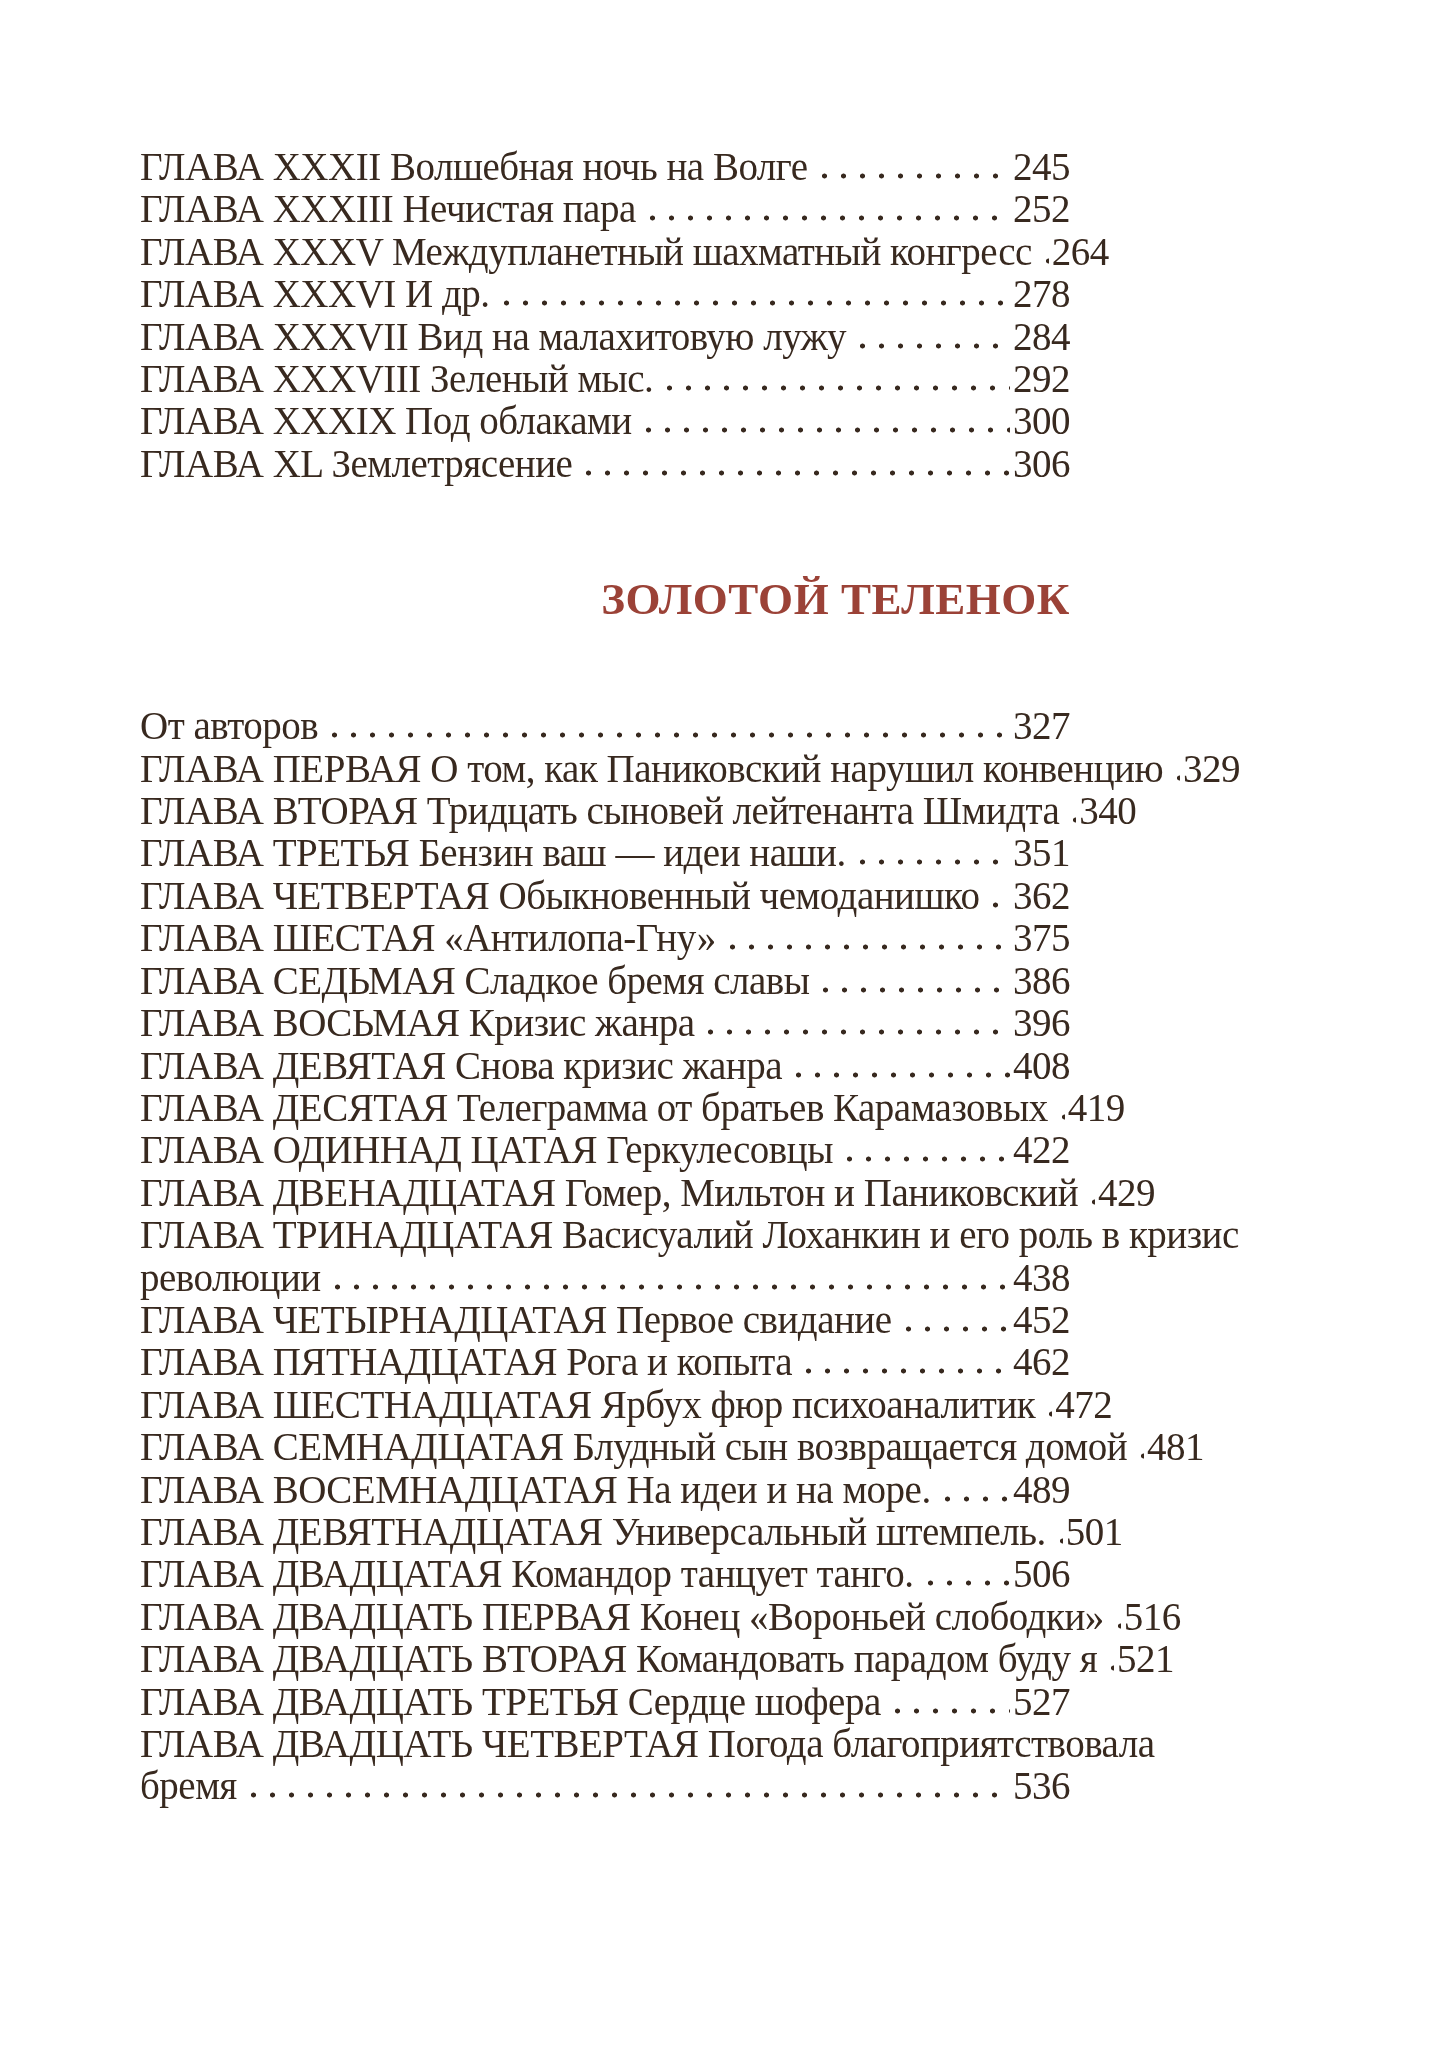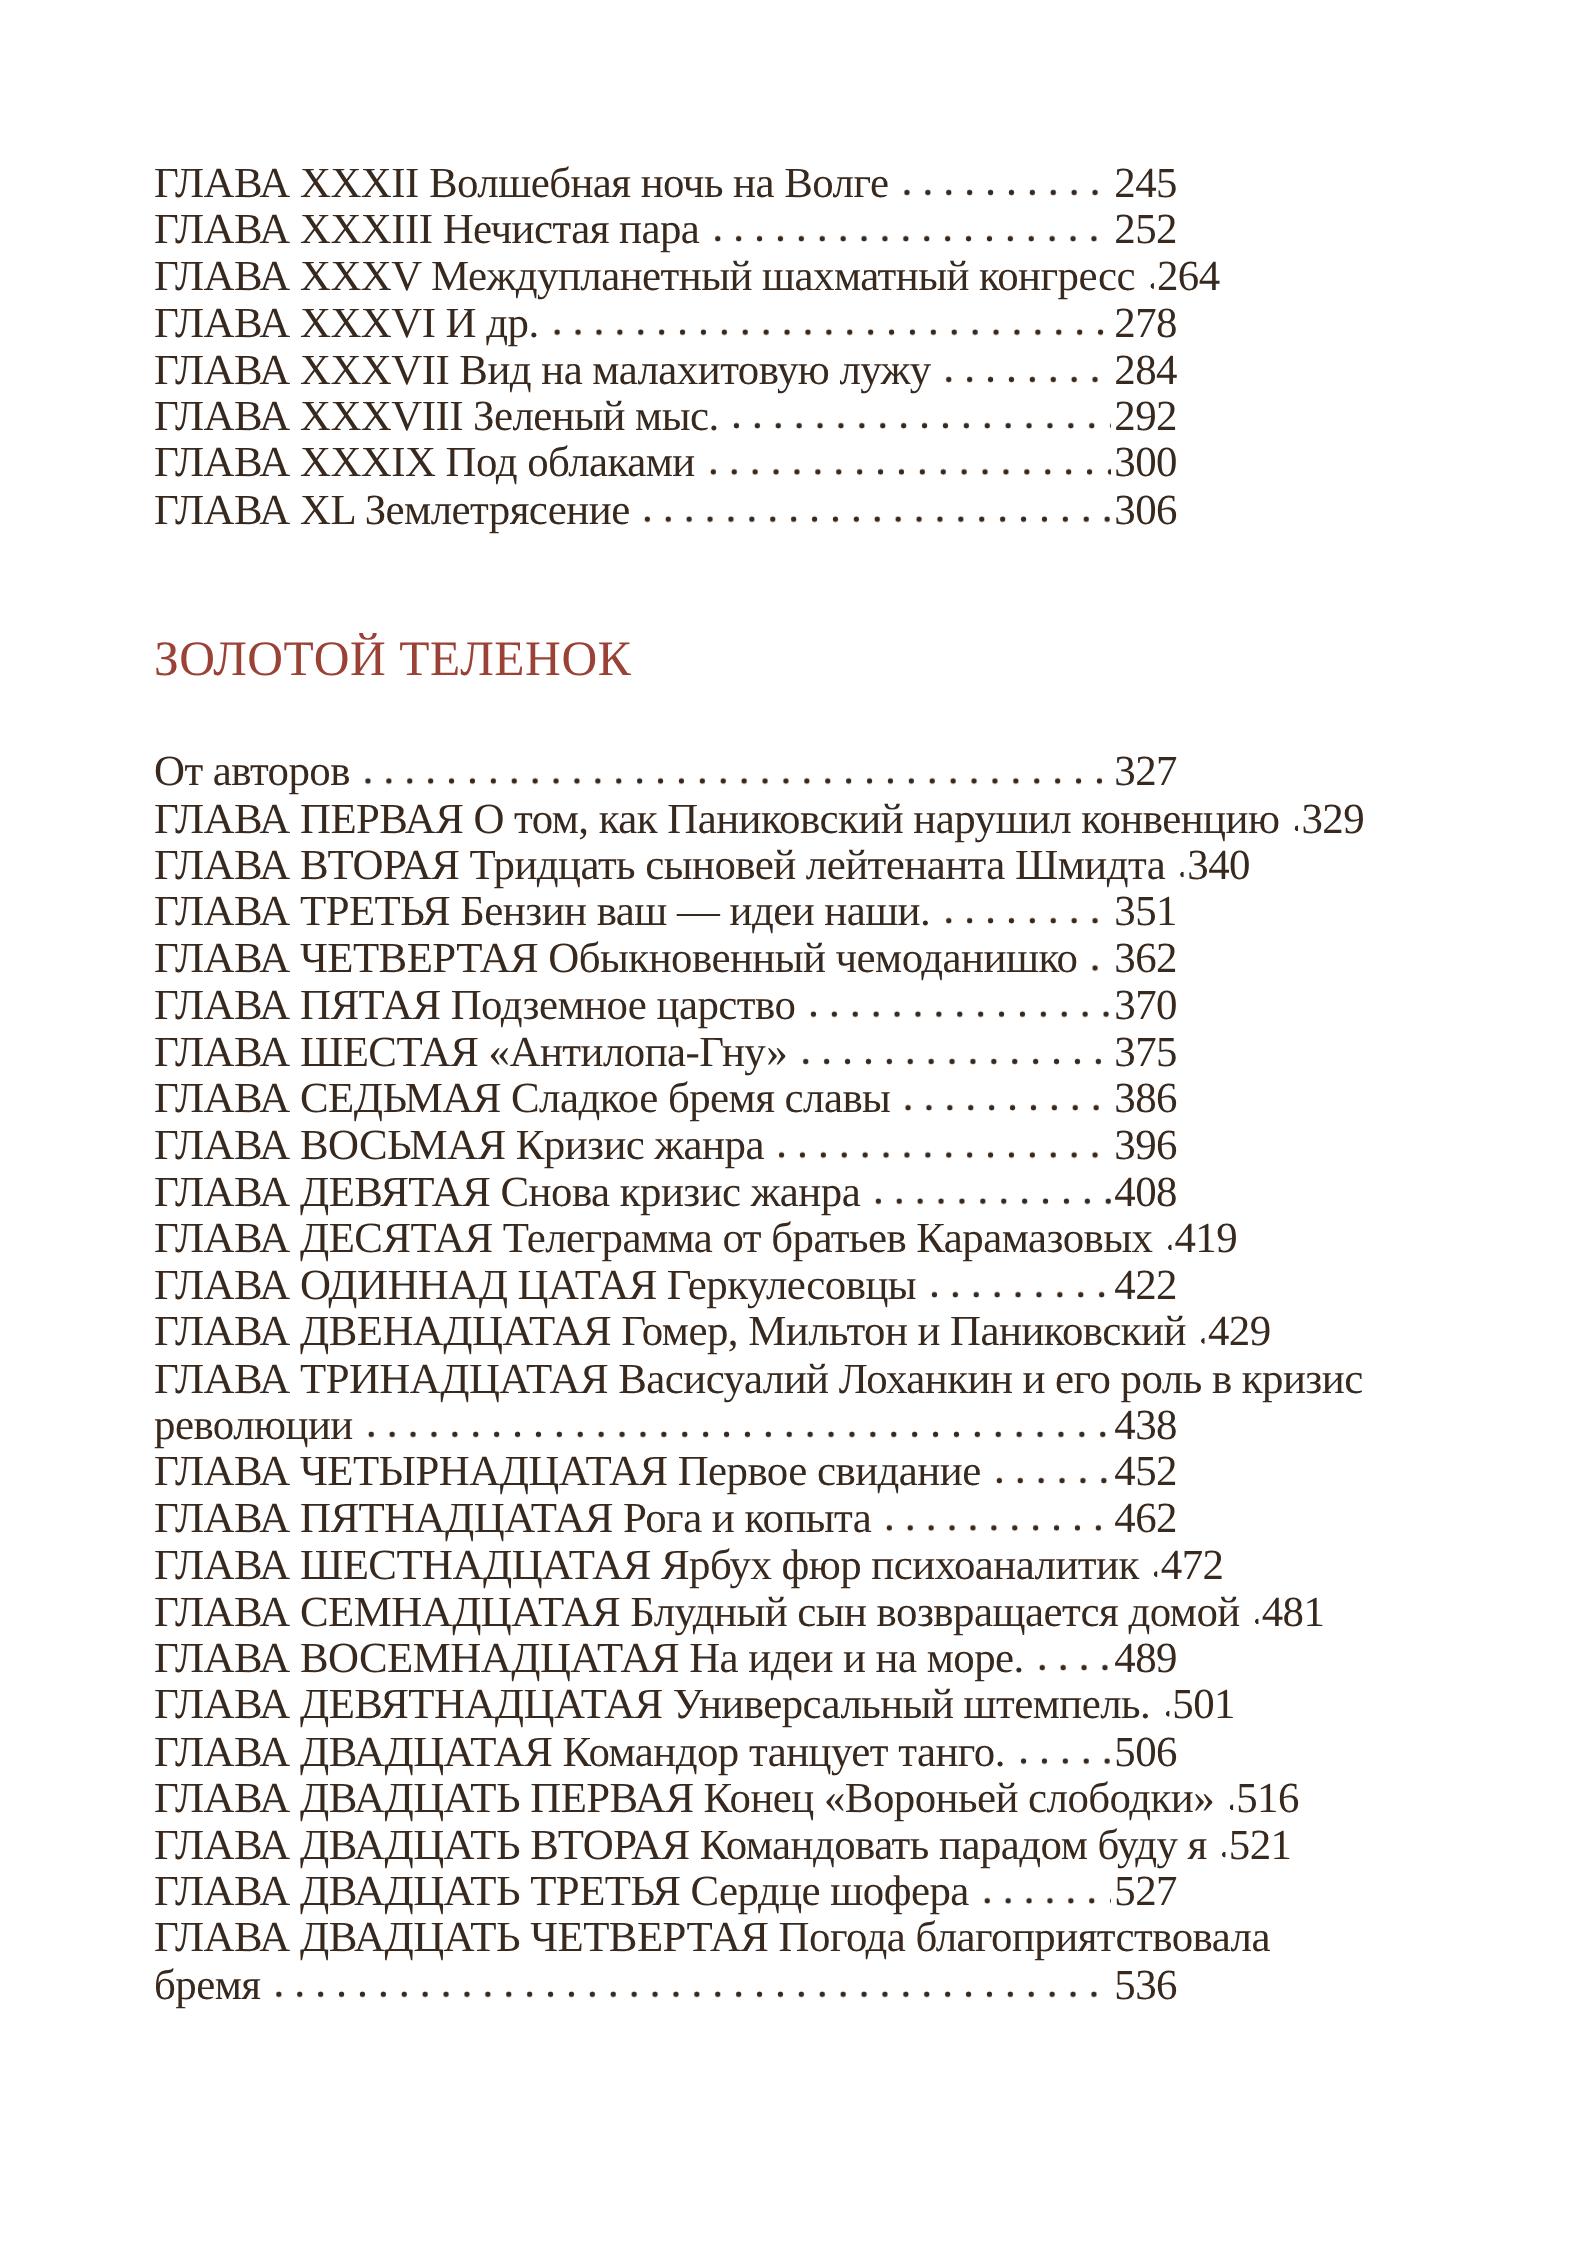--- a/index.html
+++ b/index.html
@@ -35,25 +35,25 @@
     height:7px;
     margin:0 3px 0 7px;
     background-image:radial-gradient(circle,var(--ink) 2.2px,rgba(0,0,0,0) 2.8px);
     background-size:19px 6px;
     background-repeat:repeat-x;
     background-position:2px bottom 1px;
   }
   .pagenum{flex:0 0 auto;}
   .book-title{
     font-size:45px;
-    font-weight:normal;
+    font-weight:bold;
     color:var(--accent);
-    text-align:left;
+    text-align:right;
     line-height:52px;
-    margin:88px 0 56px 0;
+    margin:88px 0 80px 0;
     letter-spacing:0.5px;
   }
 </style>
 </head>
 <body>
 
 <div class="page">
 
   <div class="toc-section">
     <div class="rows">
@@ -122,25 +122,20 @@
           <span class="label">ГЛАВА ТРЕТЬЯ Бензин ваш — идеи наши.</span>
           <span class="leader"></span>
           <span class="pagenum">351</span>
         </div>
         <div class="row">
           <span class="label">ГЛАВА ЧЕТВЕРТАЯ Обыкновенный чемоданишко</span>
           <span class="leader"></span>
           <span class="pagenum">362</span>
         </div>
         <div class="row">
-          <span class="label">ГЛАВА ПЯТАЯ Подземное царство</span>
-          <span class="leader"></span>
-          <span class="pagenum">370</span>
-        </div>
-        <div class="row">
           <span class="label">ГЛАВА ШЕСТАЯ «Антилопа-Гну»</span>
           <span class="leader"></span>
           <span class="pagenum">375</span>
         </div>
         <div class="row">
           <span class="label">ГЛАВА СЕДЬМАЯ Сладкое бремя славы</span>
           <span class="leader"></span>
           <span class="pagenum">386</span>
         </div>
         <div class="row">

